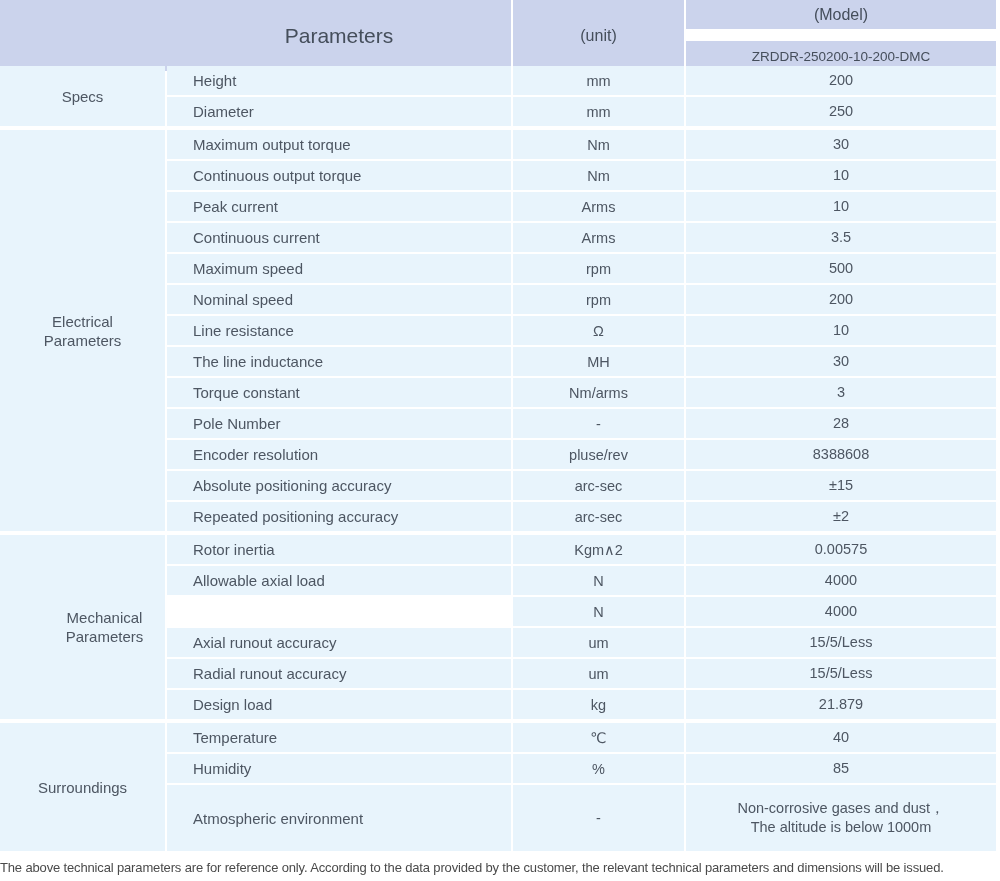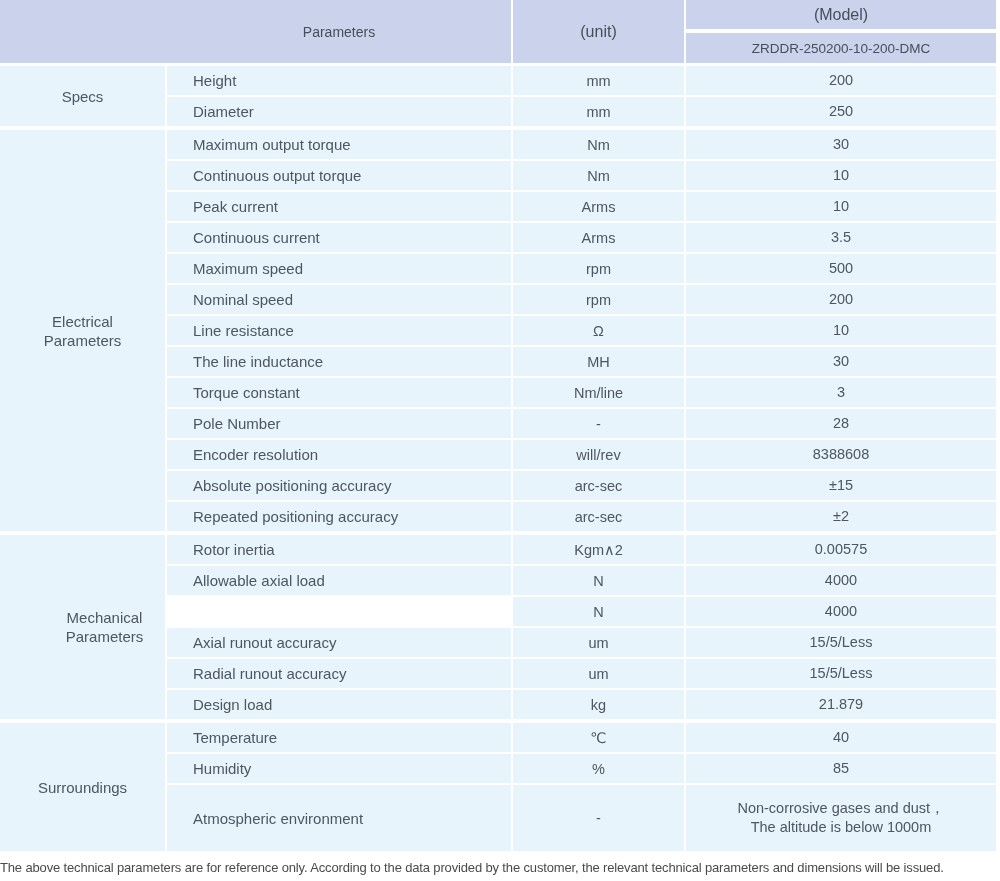--- a/index.html
+++ b/index.html
@@ -25,27 +25,27 @@
   }
   .hcell {
     background: #cbd3ec;
     display: flex;
     align-items: center;
     justify-content: center;
     color: #454e5b;
   }
   .params-h {
     padding-left: 167px;   
-    font-size: 14px;
+    font-size: 21px;
   }
   .unit-h { font-size: 16px; }
   .model-col {
     display: grid;
     grid-template-rows: 29px 30px;
-    gap: 4px;
+    gap: 12px;
   }
   .model-top { font-size: 16px; }
   .model-bottom { font-size: 13.5px; }
 
   
   .group {
     display: grid;
     grid-template-columns: 165px 1fr 171px 310px;
     gap: 2px;
     background: #ffffff;
@@ -151,27 +151,27 @@
           <div class="cell param" style="grid-row: 6;">Nominal speed</div>
           <div class="cell unit" style="grid-row: 6;">rpm</div>
           <div class="cell value" style="grid-row: 6;">200</div>
           <div class="cell param" style="grid-row: 7;">Line resistance</div>
           <div class="cell unit" style="grid-row: 7;">Ω</div>
           <div class="cell value" style="grid-row: 7;">10</div>
           <div class="cell param" style="grid-row: 8;">The line inductance</div>
           <div class="cell unit" style="grid-row: 8;">MH</div>
           <div class="cell value" style="grid-row: 8;">30</div>
           <div class="cell param" style="grid-row: 9;">Torque constant</div>
-          <div class="cell unit" style="grid-row: 9;">Nm/line</div>
+          <div class="cell unit" style="grid-row: 9;">Nm/arms</div>
           <div class="cell value" style="grid-row: 9;">3</div>
           <div class="cell param" style="grid-row: 10;">Pole Number</div>
           <div class="cell unit" style="grid-row: 10;">-</div>
           <div class="cell value" style="grid-row: 10;">28</div>
           <div class="cell param" style="grid-row: 11;">Encoder resolution</div>
-          <div class="cell unit" style="grid-row: 11;">will/rev</div>
+          <div class="cell unit" style="grid-row: 11;">pluse/rev</div>
           <div class="cell value" style="grid-row: 11;">8388608</div>
           <div class="cell param" style="grid-row: 12;">Absolute positioning accuracy</div>
           <div class="cell unit" style="grid-row: 12;">arc-sec</div>
           <div class="cell value" style="grid-row: 12;">±15</div>
           <div class="cell param" style="grid-row: 13;">Repeated positioning accuracy</div>
           <div class="cell unit" style="grid-row: 13;">arc-sec</div>
           <div class="cell value" style="grid-row: 13;">±2</div>
         </div>
         <div class="group" style="grid-template-rows: 29px 29px 29px 29px 29px 29px;">
           <div class="cell cat" style="grid-row: 1 / span 6; padding-left: 44px;">

